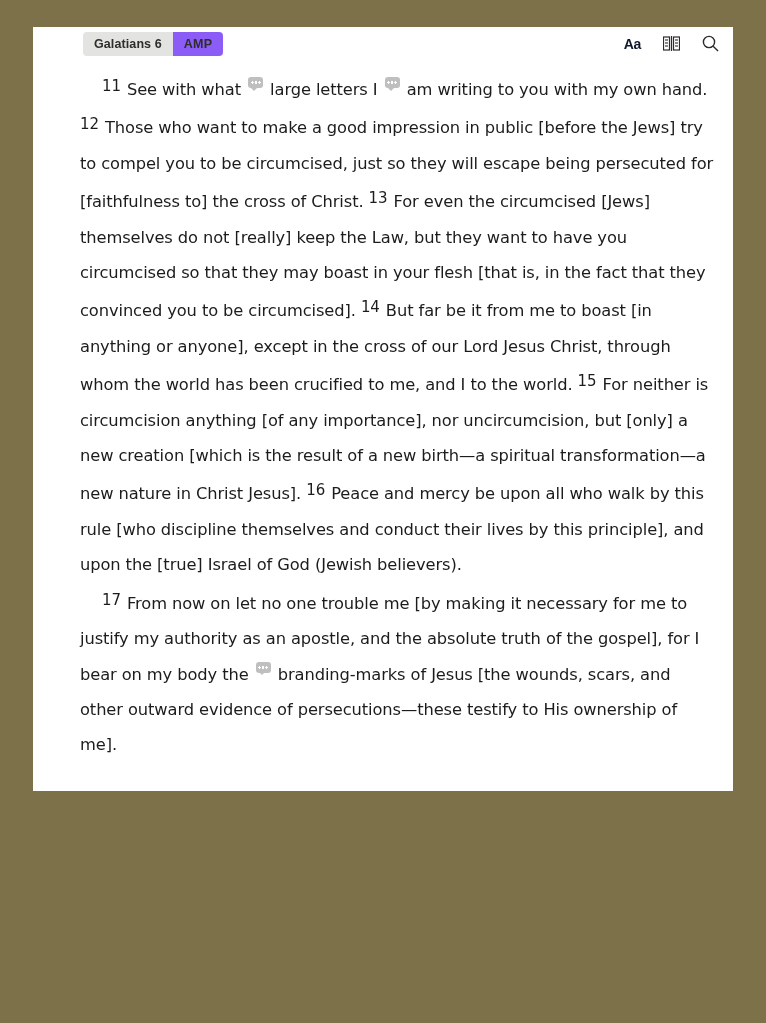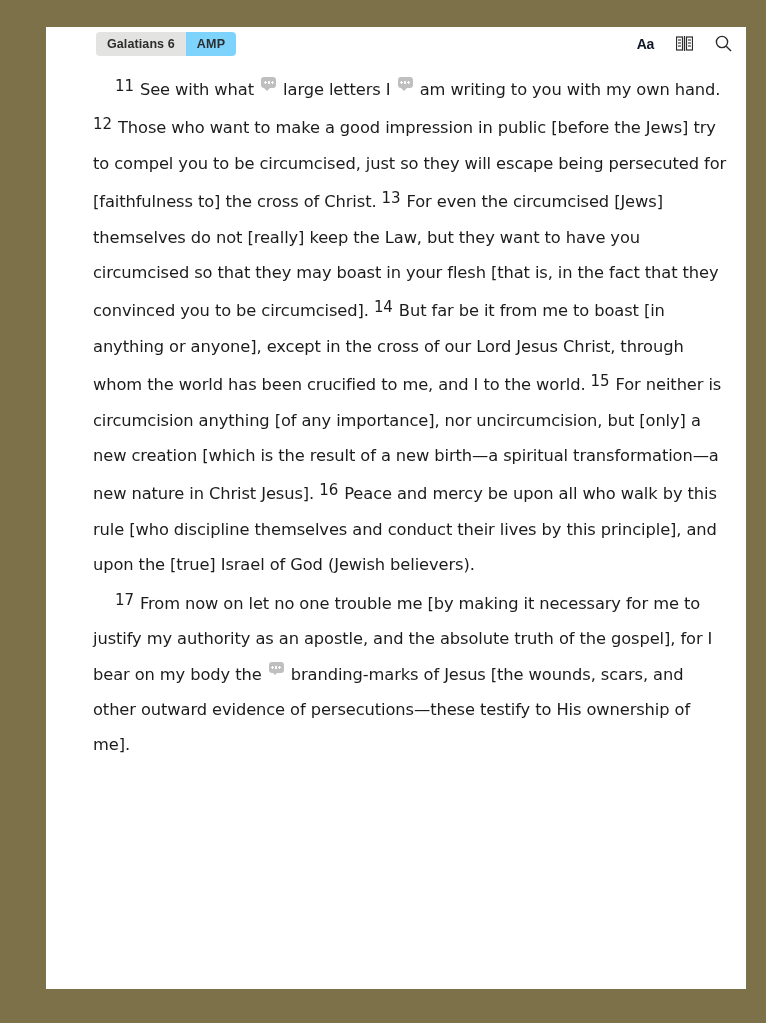--- a/index.html
+++ b/index.html
@@ -6,24 +6,24 @@
   html, body {
     margin: 0;
     padding: 0;
     width: 766px;
     height: 1023px;
     background: #7d7149;
     font-family: "Liberation Sans", sans-serif;
   }
   #app {
     position: absolute;
-    left: 46px;
+    left: 33px;
     top: 27px;
     width: 700px;
-    height: 962px;
+    height: 764px;
     background: #ffffff;
     overflow: hidden;
   }
   .topbar {
     height: 34px;
     background: #ffffff;
     display: flex;
     align-items: center;
     padding: 0 14px 0 50px;
     position: relative;
@@ -40,21 +40,21 @@
     color: #2d2d2d;
   }
   .refgroup .ref {
     background: #e3e3e1;
     padding: 0 11px;
     display: flex;
     align-items: center;
     letter-spacing: 0.1px;
   }
   .refgroup .ver {
-    background: #7dd3fc;
+    background: #8b5cf6;
     padding: 12px 11px;
     display: flex;
     align-items: center;
     letter-spacing: 0.2px;
   }
   .topbar-right {
     margin-left: auto;
     display: flex;
     align-items: center;
     gap: 22px;

